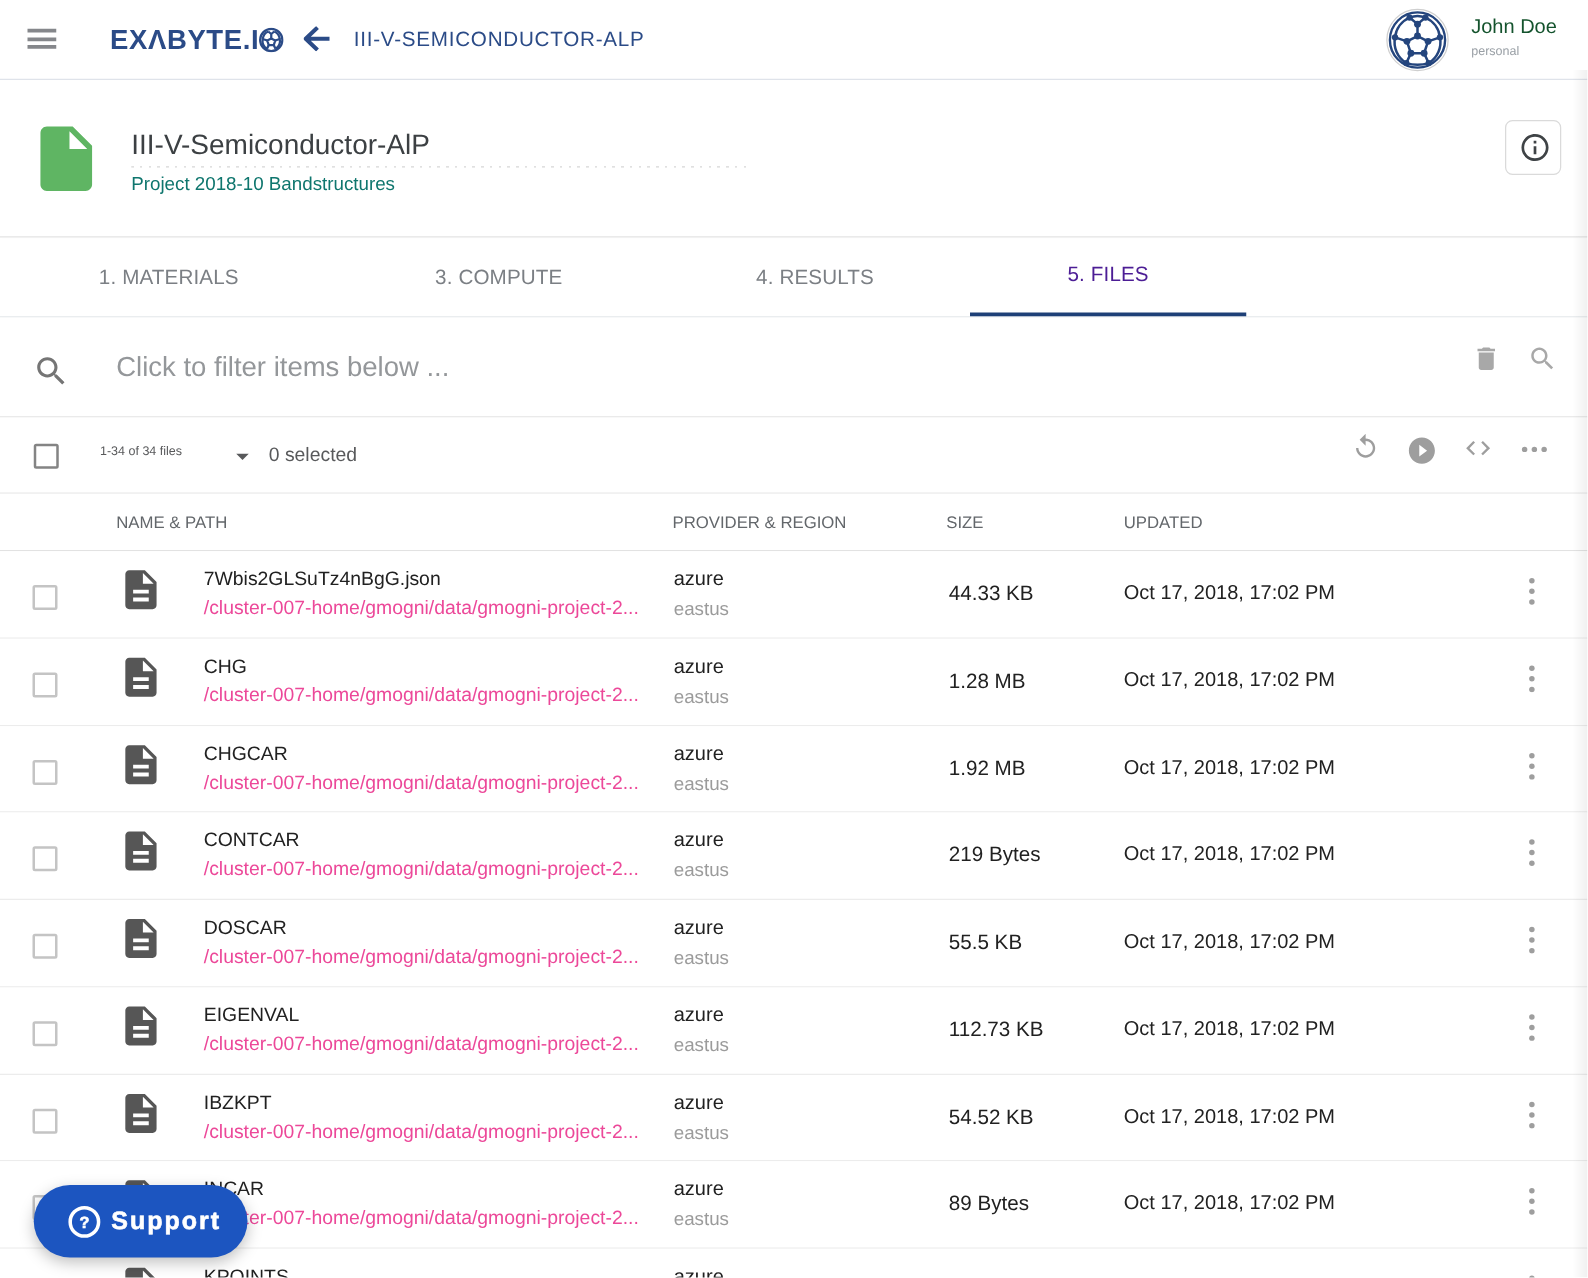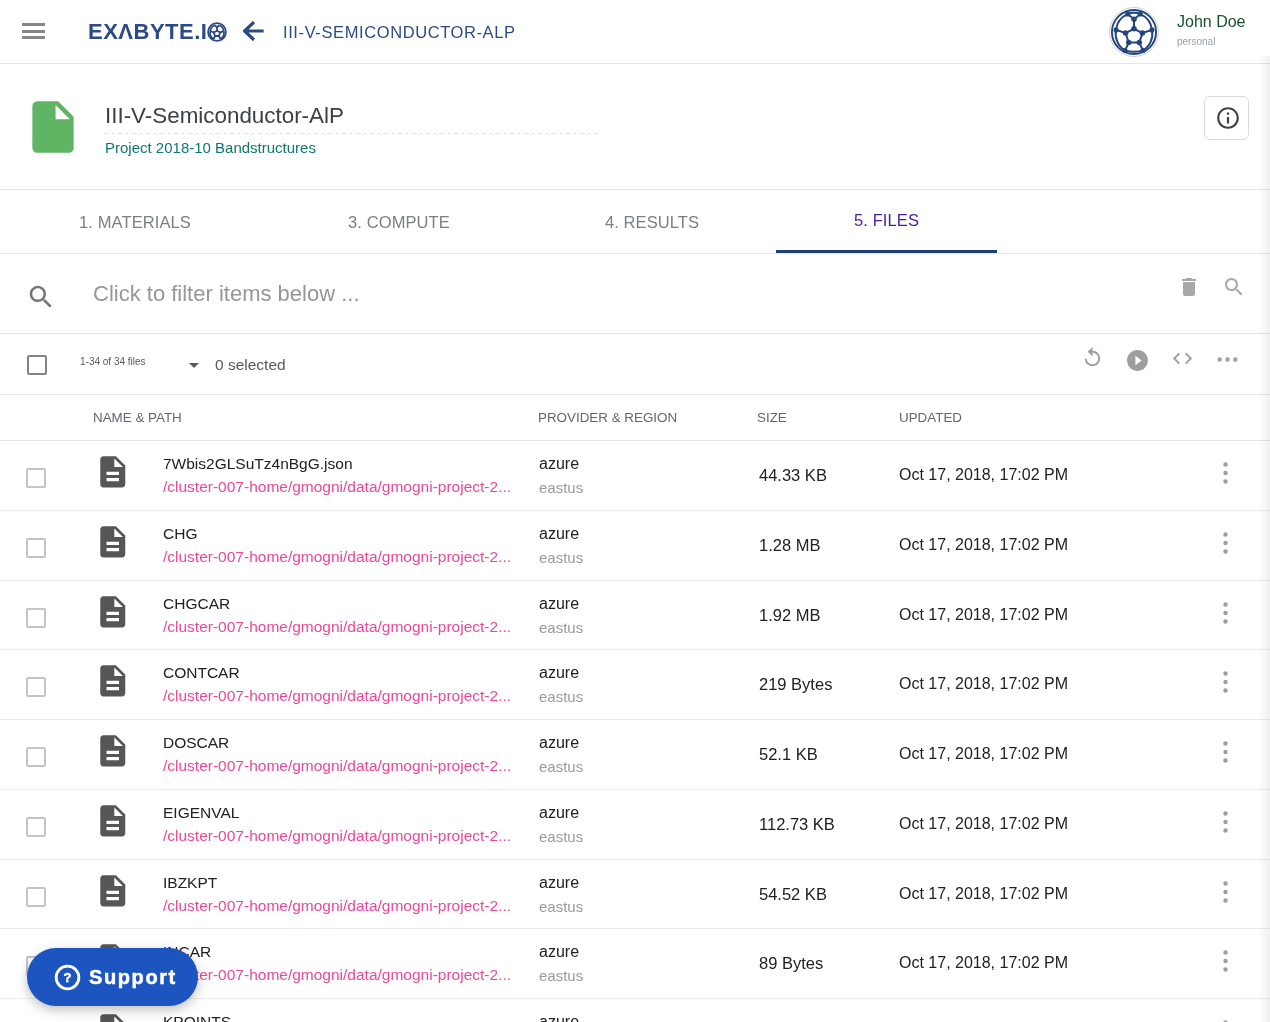--- a/index.html
+++ b/index.html
@@ -268,21 +268,21 @@
   </div>
   <div class="row" style="top:720px">
     <div class="cbox"></div>
     <svg class="ficon" width="37.5" height="37.5" viewBox="0 0 24 24">
       <path fill="#565656" d="M14 2H6c-1.1 0-1.99.9-1.99 2L4 20c0 1.1.89 2 1.99 2H18c1.1 0 2-.9 2-2V8l-6-6zm2 16H8v-2h8v2zm0-4H8v-2h8v2zm-3-5V3.5L18.5 9H13z"></path>
     </svg>
     <div class="fname">DOSCAR</div>
     <div class="fpath">/cluster-007-home/gmogni/data/gmogni-project-2...</div>
     <div class="fprov">azure</div>
     <div class="freg">eastus</div>
-    <div class="fsize">52.1 KB</div>
+    <div class="fsize">55.5 KB</div>
     <div class="fupd">Oct 17, 2018, 17:02 PM</div>
     <svg class="fdots" width="5" height="22" viewBox="0 0 5 22">
       <circle fill="#9e9e9e" cx="2.5" cy="2.5" r="2.2"></circle>
           <circle fill="#9e9e9e" cx="2.5" cy="11" r="2.2"></circle>
           <circle fill="#9e9e9e" cx="2.5" cy="19.5" r="2.2"></circle>
     </svg>
   </div>
   <div class="row" style="top:789.75px">
     <div class="cbox"></div>
     <svg class="ficon" width="37.5" height="37.5" viewBox="0 0 24 24">

